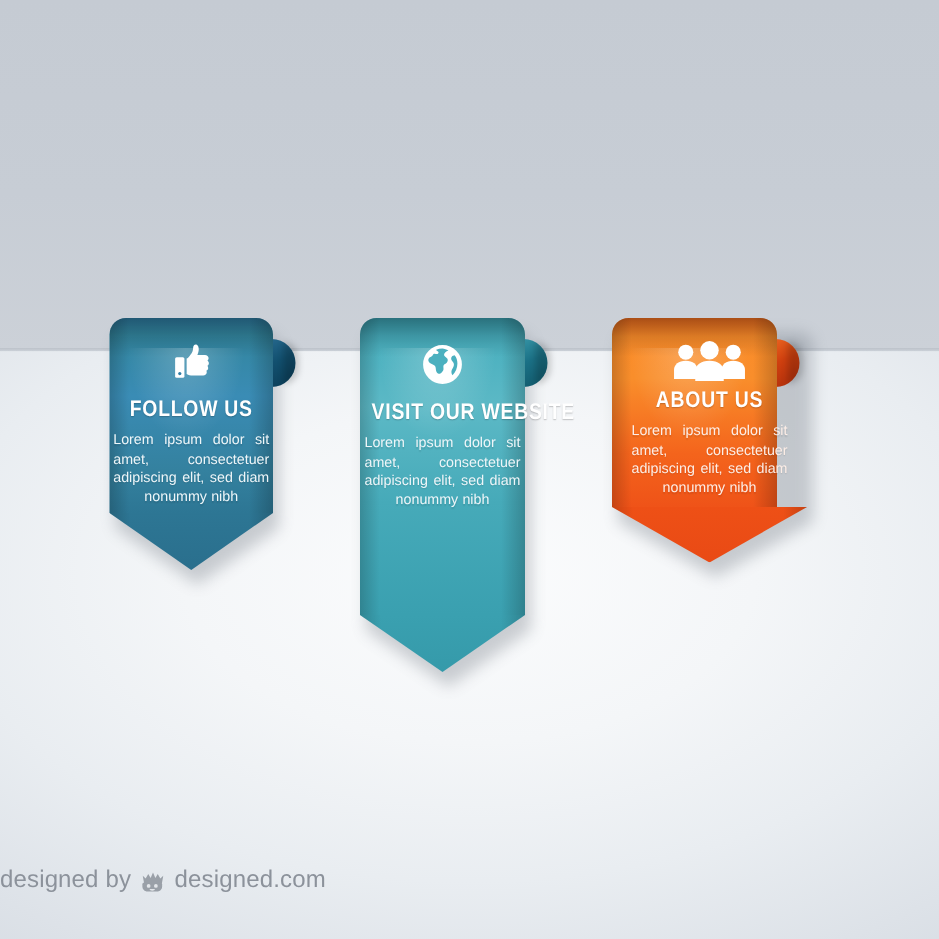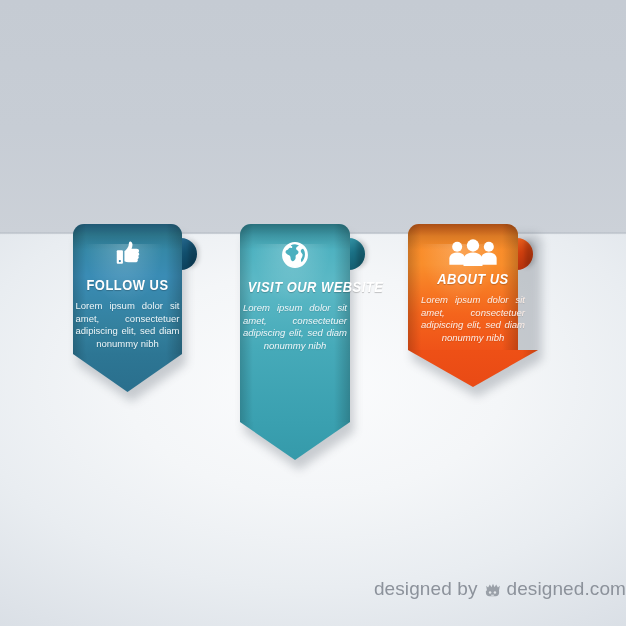--- a/index.html
+++ b/index.html
@@ -46,21 +46,20 @@
     position: absolute;
     left: 0; top: 232px;
     width: 626px;
     height: 3px;
     background: linear-gradient(180deg, rgba(150,158,168,0.30) 0%, rgba(190,197,205,0.16) 60%, rgba(255,255,255,0) 100%);
   }
 
   
   .ribbon {
     position: absolute;
-    margin-top: 12px;
   }
 
   
   .rib-shadow {
     position: absolute;
     left: 4px;
     top: 10px;
     width: 100%;
     height: 100%;
     filter: blur(5px);
@@ -197,23 +196,23 @@
   .rib-body.orange-body { color: #fdeee7; }
 
   
   .footer {
     position: absolute;
     left: 0;
     top: 578px;
     width: 626px;
     display: flex;
     align-items: center;
-    justify-content: flex-end;
+    justify-content: flex-start;
     gap: 6px;
-    font-size: 19px;
+    font-size: 16px;
     color: #8c929b;
     letter-spacing: 0.1px;
   }
   .footer .fp-logo {
     display: inline-flex;
     width: 17px;
     height: 15px;
     align-items: center;
     justify-content: center;
   }
@@ -283,37 +282,37 @@
       <div class="gloss-right"></div>
       <div class="gloss-sheen"></div>
     </div>
 
     <div class="tip" style="top:198px; height:38px;
                 background: linear-gradient(180deg,#3aa0b0 0%, #359aaa 100%);">
       <div class="tip-left"></div>
       <div class="tip-right"></div>
     </div>
 
-    <div class="content" style="top:8px;font-style:italic;">
+    <div class="content" style="top:8px;">
       <div class="icon-wrap">
         <svg width="30" height="30" viewBox="0 0 32 32" aria-hidden="true">
           <circle cx="16" cy="16" r="13" fill="#ffffff"></circle>
           <g fill="#4bb0bf">
             <path d="M16 4.6c-1.6 0-3.1.3-4.5.9.3.7 1 1 1.5 1.5.4.5.1 1.3-.5 1.5-.8.3-1.6-.3-2.4-.1-.8.2-1 1.1-1.5 1.6-.6.6-1.5.7-2.1 1.3-.6.6-.7 1.6-.4 2.4.4 1 1.4 1.5 2.3 1.9.9.4 1.9.8 2.4 1.7.5.9.4 2 .6 3 .2 1 .8 2.1 1.8 2.3.8.2 1.6-.4 2.2-1 .6-.6 1.2-1.4 1.3-2.3.1-.9-.3-1.9.1-2.7.4-.9 1.5-1.2 2.2-1.9.7-.7 1-1.9.5-2.8-.5-.9-1.7-1.2-2.2-2.1-.4-.8 0-1.8.6-2.4.6-.6 1.5-.9 2.3-1.3-1.3-.9-3-1.4-4.2-1.5z"></path>
             <path d="M24.6 9.4c-.7.2-1.5.4-2 1-.6.7-.5 1.8-.1 2.6.4.8 1.2 1.4 1.5 2.3.3.9 0 1.9-.4 2.7-.4.9-1 1.7-1.2 2.7-.2 1 .1 2.1.7 2.9 2.2-2.1 3.5-5.1 3.5-8.3 0-2.2-.6-4.3-2-5.9z"></path>
           </g>
           <circle cx="16" cy="16" r="13" fill="none" stroke="#ffffff" stroke-width="1.6"></circle>
         </svg>
       </div>
       <div class="rib-title">VISIT OUR WEBSITE</div>
       <div class="rib-body">Lorem ipsum dolor sit amet, consectetuer adipiscing elit, sed diam nonummy nibh</div>
     </div>
   </div>
 
-  <div class="ribbon" id="ribbon-2" style="left:408px; top:212px; width:130px; height:163px;font-style:italic;">
+  <div class="ribbon" id="ribbon-2" style="left:408px; top:212px; width:130px; height:163px;">
 
     <div class="rib-shadow">
       <div class="sh-body" style="height:126px;"></div>
       <div class="sh-tip" style="top:126px; height:37px;"></div>
     </div>
 
     <div class="curl" style="left:97px; width:28px;
                 background: linear-gradient(160deg,#ef6a22 0%, #d0400f 48%, #b02f0c 100%);">
     </div>
 

